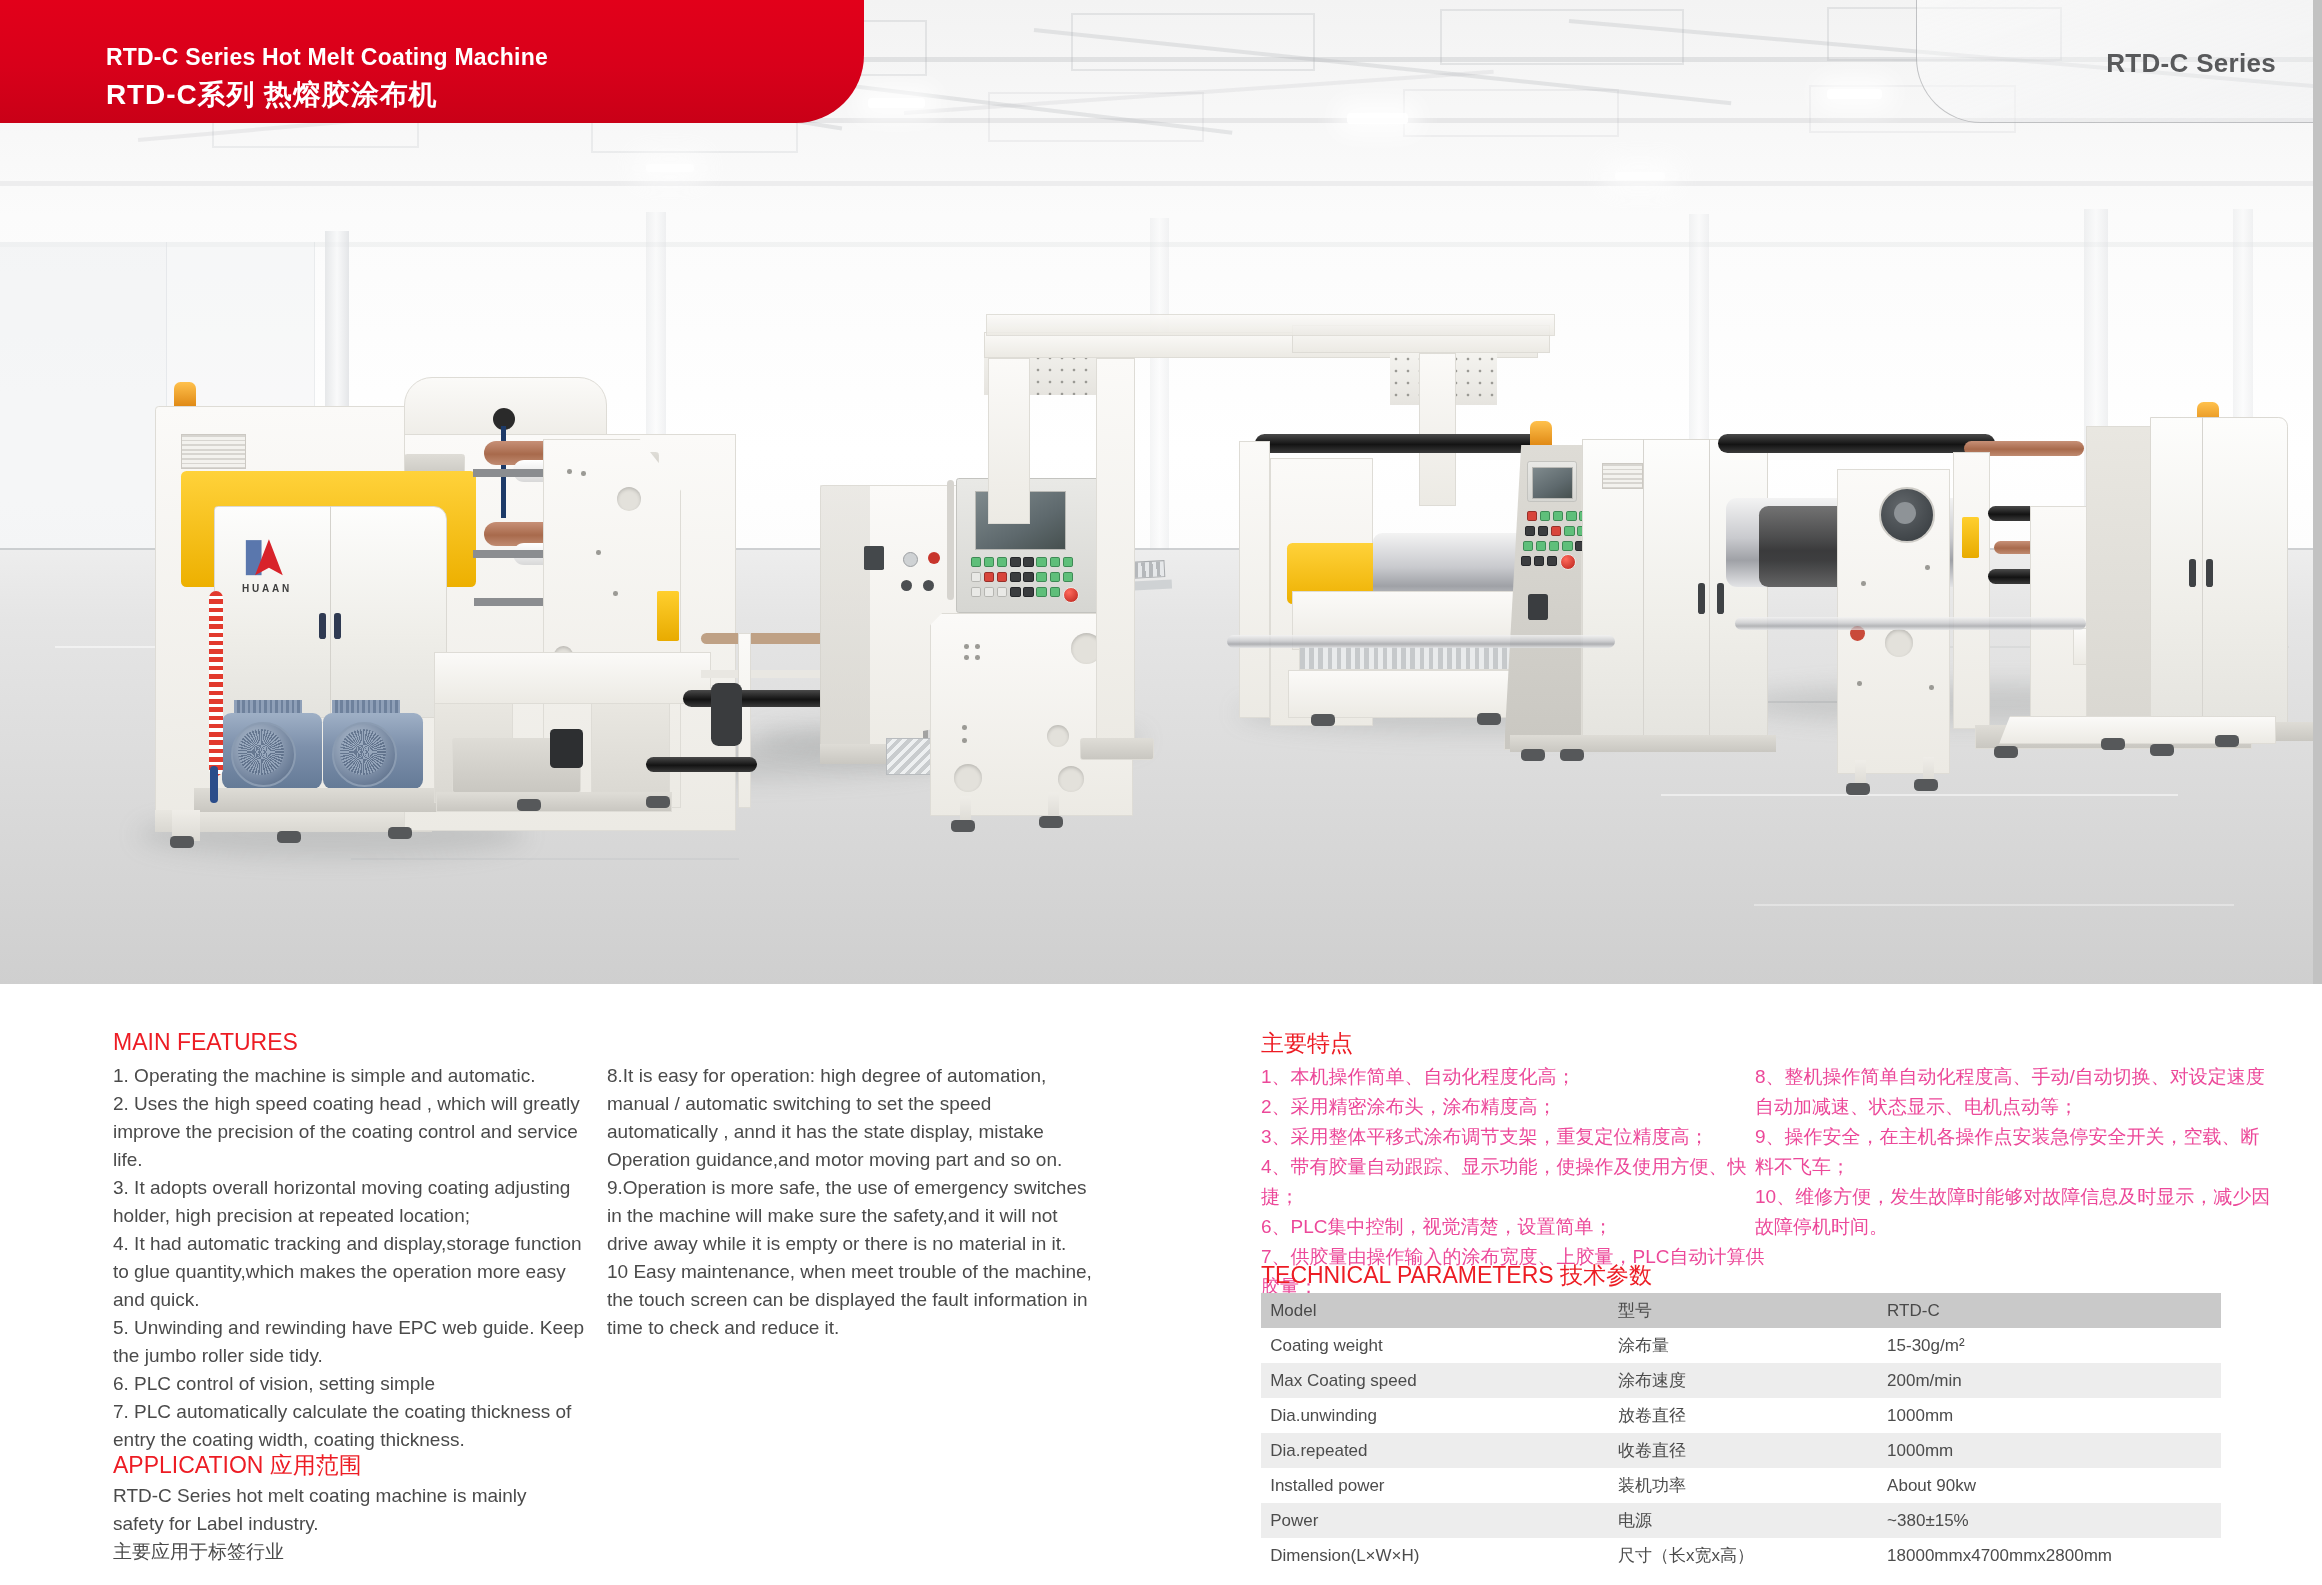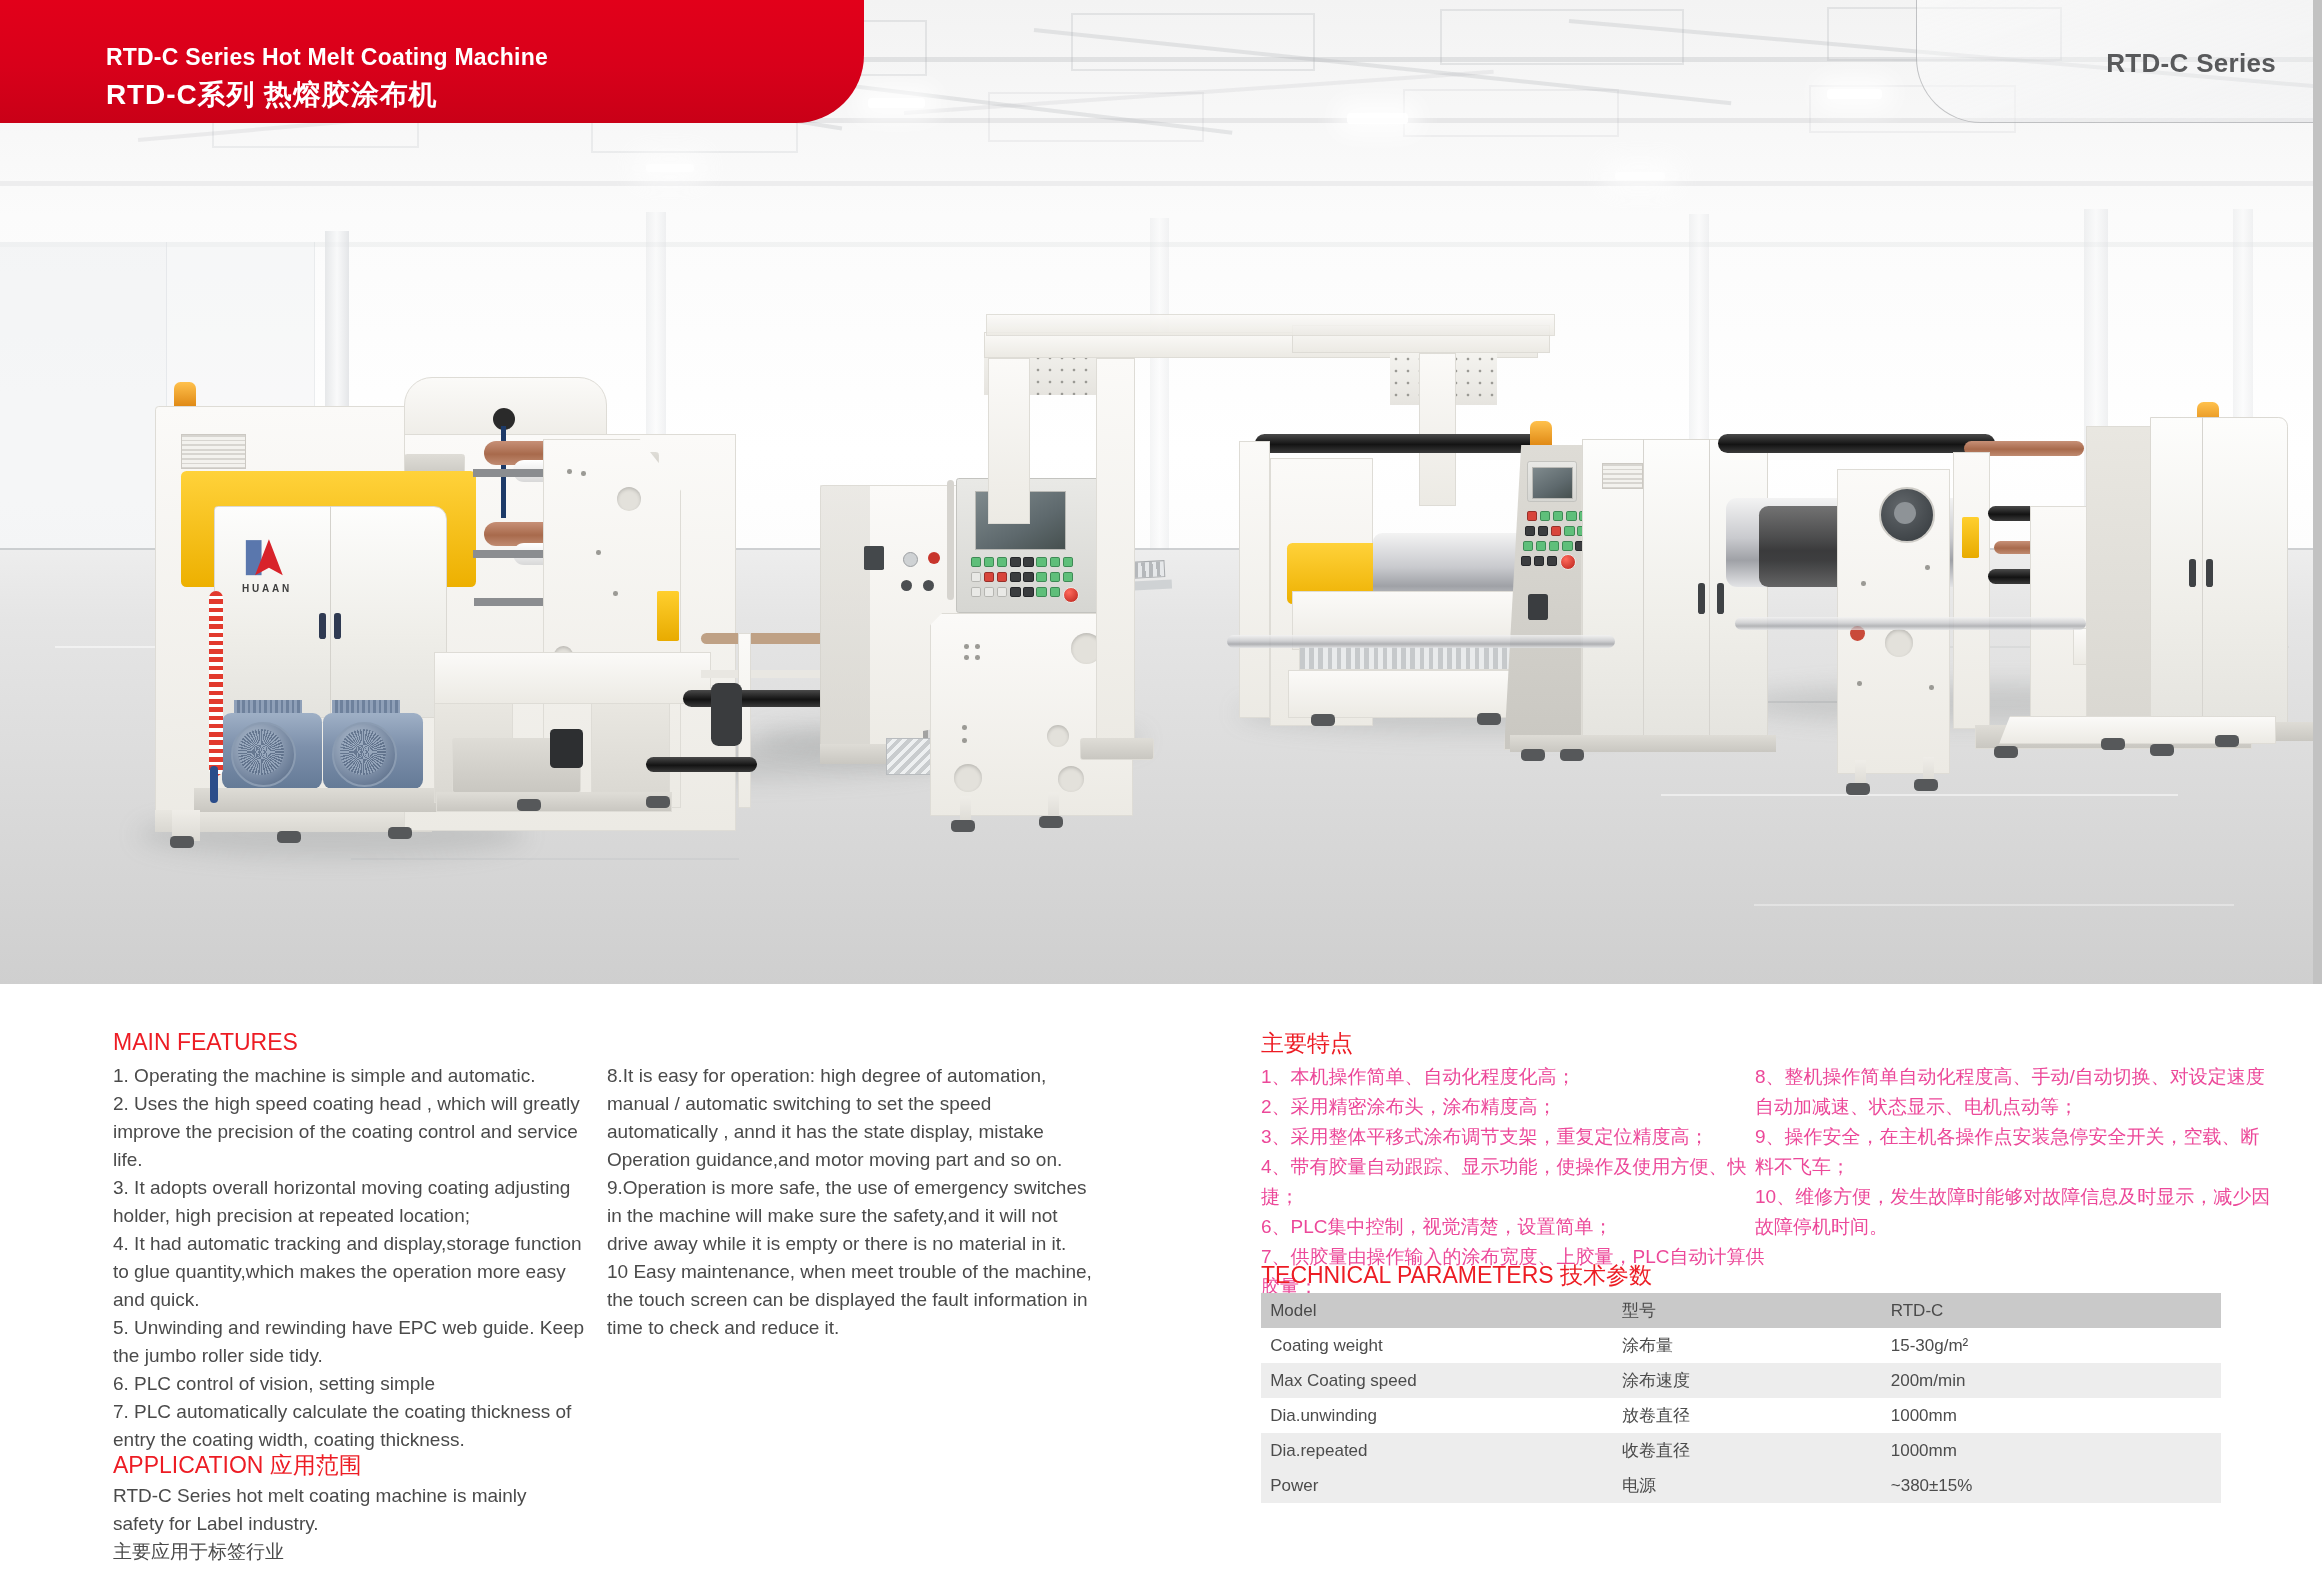--- a/index.html
+++ b/index.html
@@ -547,25 +547,35 @@
       <tr>
         <td class="c1">Dia.unwinding</td>
         <td class="c2">放卷直径</td>
         <td class="c3">1000mm</td>
       </tr>
       <tr class="alt">
         <td class="c1">Dia.repeated</td>
         <td class="c2">收卷直径</td>
         <td class="c3">1000mm</td>
       </tr>
+      <tr>
+        <td class="c1">Installed power</td>
+        <td class="c2">装机功率</td>
+        <td class="c3">About 90kw</td>
+      </tr>
       <tr class="alt">
         <td class="c1">Power</td>
         <td class="c2">电源</td>
         <td class="c3">~380±15%</td>
       </tr>
+      <tr>
+        <td class="c1">Dimension(L×W×H)</td>
+        <td class="c2">尺寸（长x宽x高）</td>
+        <td class="c3">18000mmx4700mmx2800mm</td>
+      </tr>
     </tbody>
   </table>
 
 </div>
 
 <div id="rightgutter"></div>
 <div id="rightgutter-lower"></div>
 </div>
 
 

